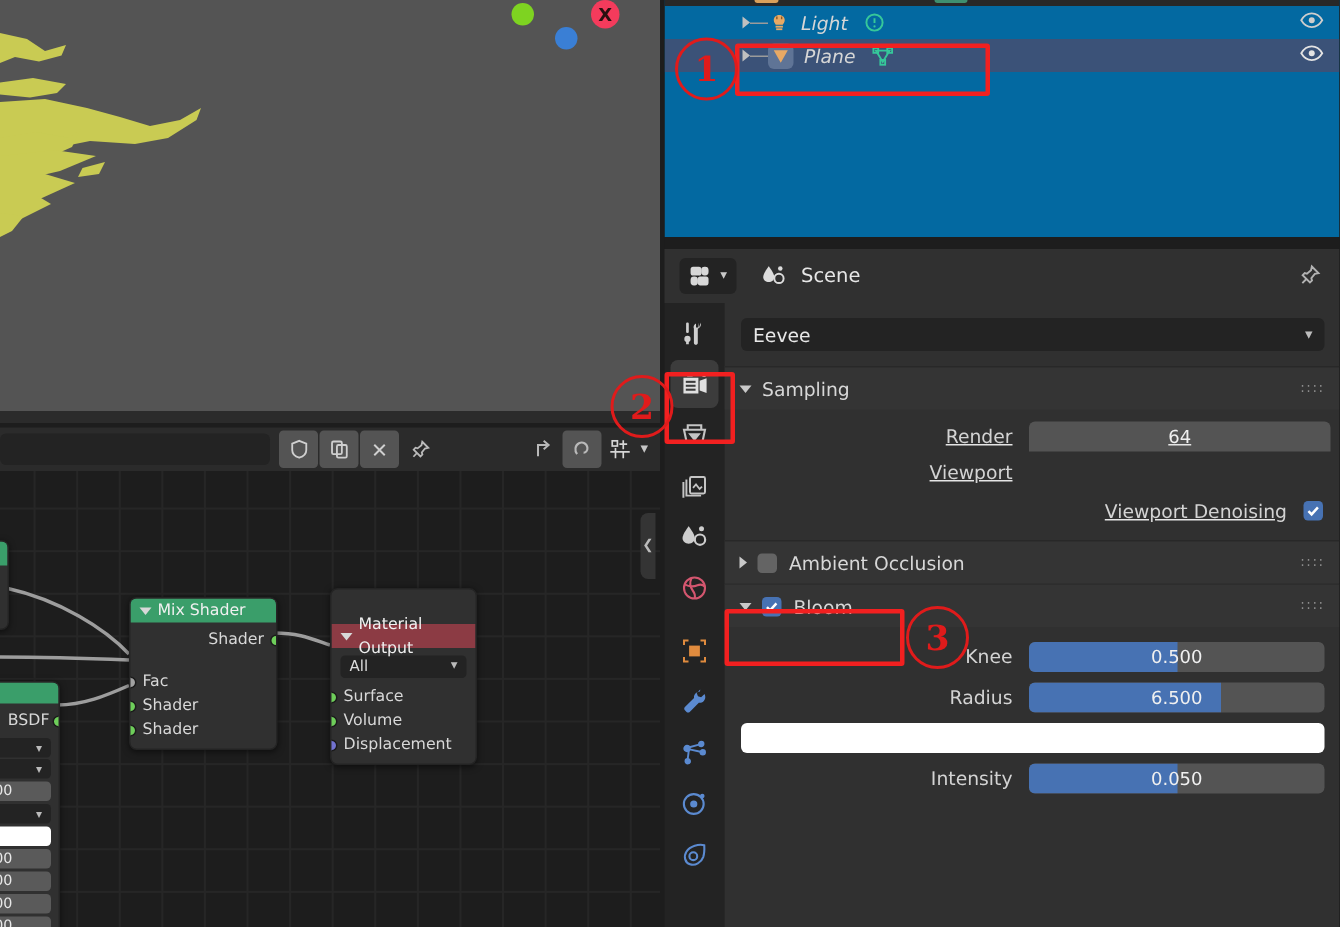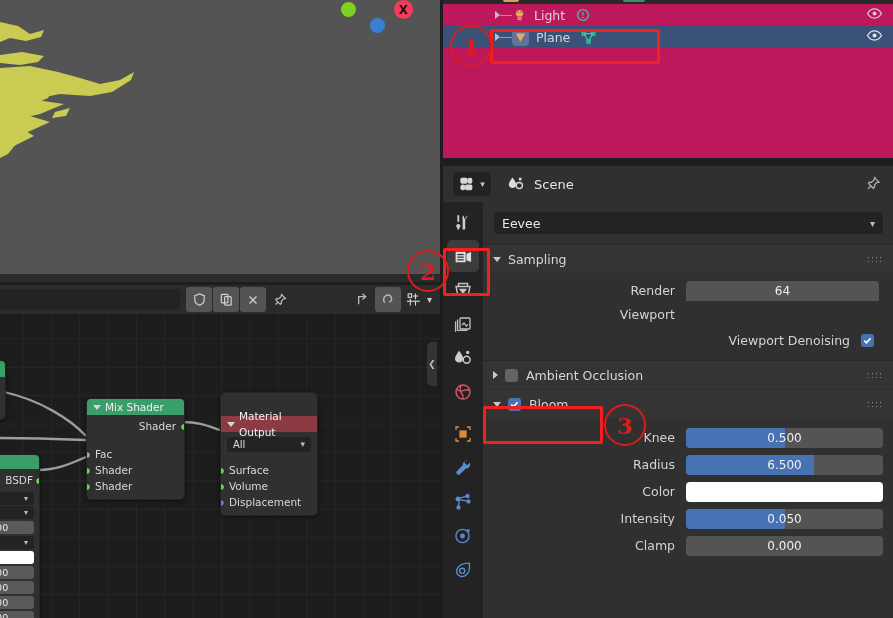--- a/index.html
+++ b/index.html
@@ -56,32 +56,32 @@
   .node-hdr .tri{width:0;height:0;border-left:4px solid transparent;border-right:4px solid transparent;
     border-top:5px solid #d8d8d8;margin-right:4px;}
   .node-body{padding:3px 0 5px 0;}
   .sock-row{height:16px;line-height:16px;font-size:10.5px;color:#d8d8d8;position:relative;padding:0 8px;}
   .sock-row.out{text-align:right;}
   .sock{position:absolute;width:6px;height:6px;border-radius:50%;top:5px;border:1px solid #1b1b1b;}
   .sock.l{left:-4px;}.sock.r{right:-4px;}
   .sock.green{background:#6ece5a;}
   .sock.purple{background:#7272d0;}
   .sock.grey{background:#a1a1a1;}
-  .node-sel{height:15px;margin:2px 6px 10px 6px;background:#232323;border-radius:3px;
+  .node-sel{height:15px;margin:2px 6px 4px 6px;background:#232323;border-radius:3px;
     font-size:10px;line-height:15px;padding:0 6px;color:#ddd;display:flex;align-items:center;
     justify-content:space-between;}
   .mini-field{height:13px;margin:2px 0;background:#5a5a5a;border-radius:3px;
     font-size:9.5px;line-height:13px;color:#e8e8e8;padding-left:5px;}
   .ne-sidearrow{position:absolute;right:3px;top:28px;width:10px;height:44px;
     background:#343434;border-radius:5px 0 0 5px;display:flex;align-items:center;justify-content:center;
     color:#bcbcbc;font-size:9px;}
 
   
   #outliner{
-    position:absolute;left:443px;top:0;width:450px;height:158px;background:#be185d;overflow:hidden;
+    position:absolute;left:443px;top:0;width:450px;height:158px;background:#0369a1;overflow:hidden;font-style:italic;
   }
   .ol-row{height:22px;display:flex;align-items:center;position:relative;font-size:12.5px;color:#d6d6d6;}
   .ol-row.sel{background:#3b5278;}
   .ol-tri{width:0;height:0;border-top:4px solid transparent;border-bottom:4px solid transparent;
     border-left:5px solid #c0c0c0;}
   .ol-line{width:12px;height:1px;background:#9b9b9b;}
   .eye{margin-left:auto;margin-right:10px;}
 
   #propheader{
     position:absolute;left:443px;top:166px;width:450px;height:36px;background:#303030;
@@ -487,21 +487,21 @@
         <span style="font-size:10px;color:#bdbdbd;">▾</span>
       </div>
     </div>
 
     <div class="panel-hdr">
       <span class="tri tri-down"></span>
       <span>Sampling</span>
       <span class="dots">::::</span>
     </div>
 
-    <div style="padding:6px 14px 2px 0;">
+    <div style="padding:6px 6px 2px 0;text-decoration:underline;">
       <div class="prow" style="height:23px;">
         <span class="plabel" style="width:192px;">Render</span>
         <div class="pfield" style="flex:1;margin-left:11px;border-radius:4px 4px 0 0;">
           <span class="pval">64</span>
         </div>
       </div>
       <div class="prow" style="height:23px;margin-top:1px;">
         <span class="plabel" style="width:192px;">Viewport</span>
       </div>
       <div class="prow" style="height:28px;">
@@ -541,37 +541,29 @@
         </div>
       </div>
       <div class="prow" style="height:27px;">
         <span class="plabel" style="width:192px;">Radius</span>
         <div class="pfield" style="flex:1;margin-left:11px;">
           <span class="pfill" style="width:65%;"></span>
           <span class="pval">6.500</span>
         </div>
       </div>
       <div class="prow" style="height:27px;">
-        <span class="plabel" style="width:192px;">Color</span>
         <div class="pfield" style="flex:1;margin-left:11px;background:#ffffff;"></div>
       </div>
       <div class="prow" style="height:27px;">
         <span class="plabel" style="width:192px;">Intensity</span>
         <div class="pfield" style="flex:1;margin-left:11px;">
           <span class="pfill" style="width:50%;"></span>
           <span class="pval">0.050</span>
         </div>
       </div>
-      <div class="prow" style="height:27px;">
-        <span class="plabel" style="width:192px;">Clamp</span>
-        <div class="pfield" style="flex:1;margin-left:11px;">
-          <span class="pfill" style="width:0%;"></span>
-          <span class="pval">0.000</span>
-        </div>
-      </div>
     </div>
   </div>
 
   <div class="anno-box" style="left:490px;top:29px;width:164px;height:29px;"></div>
   <div class="anno-circ" style="left:450px;top:25px;width:38px;height:38px;">
     <span>1</span>
   </div>
 
   <div class="anno-box" style="left:443px;top:248px;width:41px;height:42px;"></div>
   <div class="anno-circ" style="left:407px;top:250px;width:38px;height:38px;">

